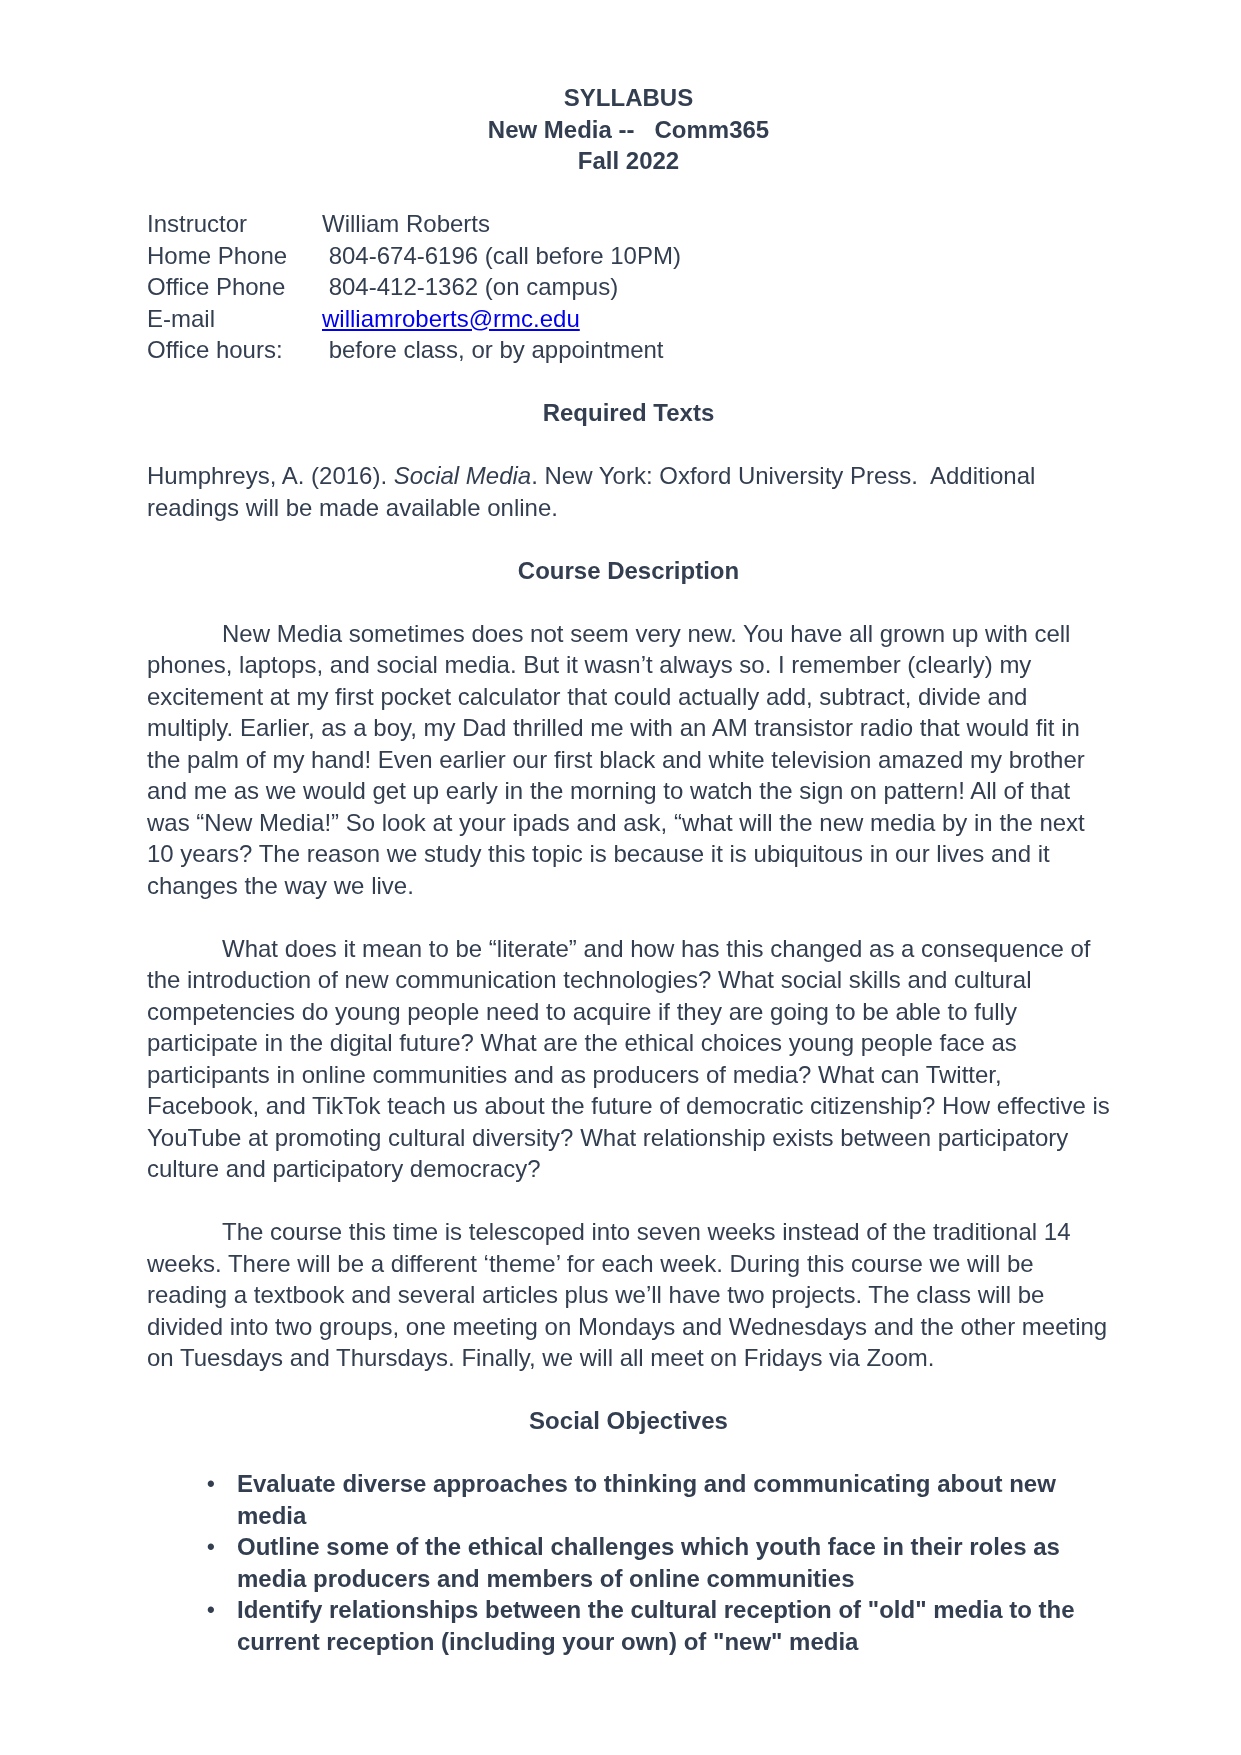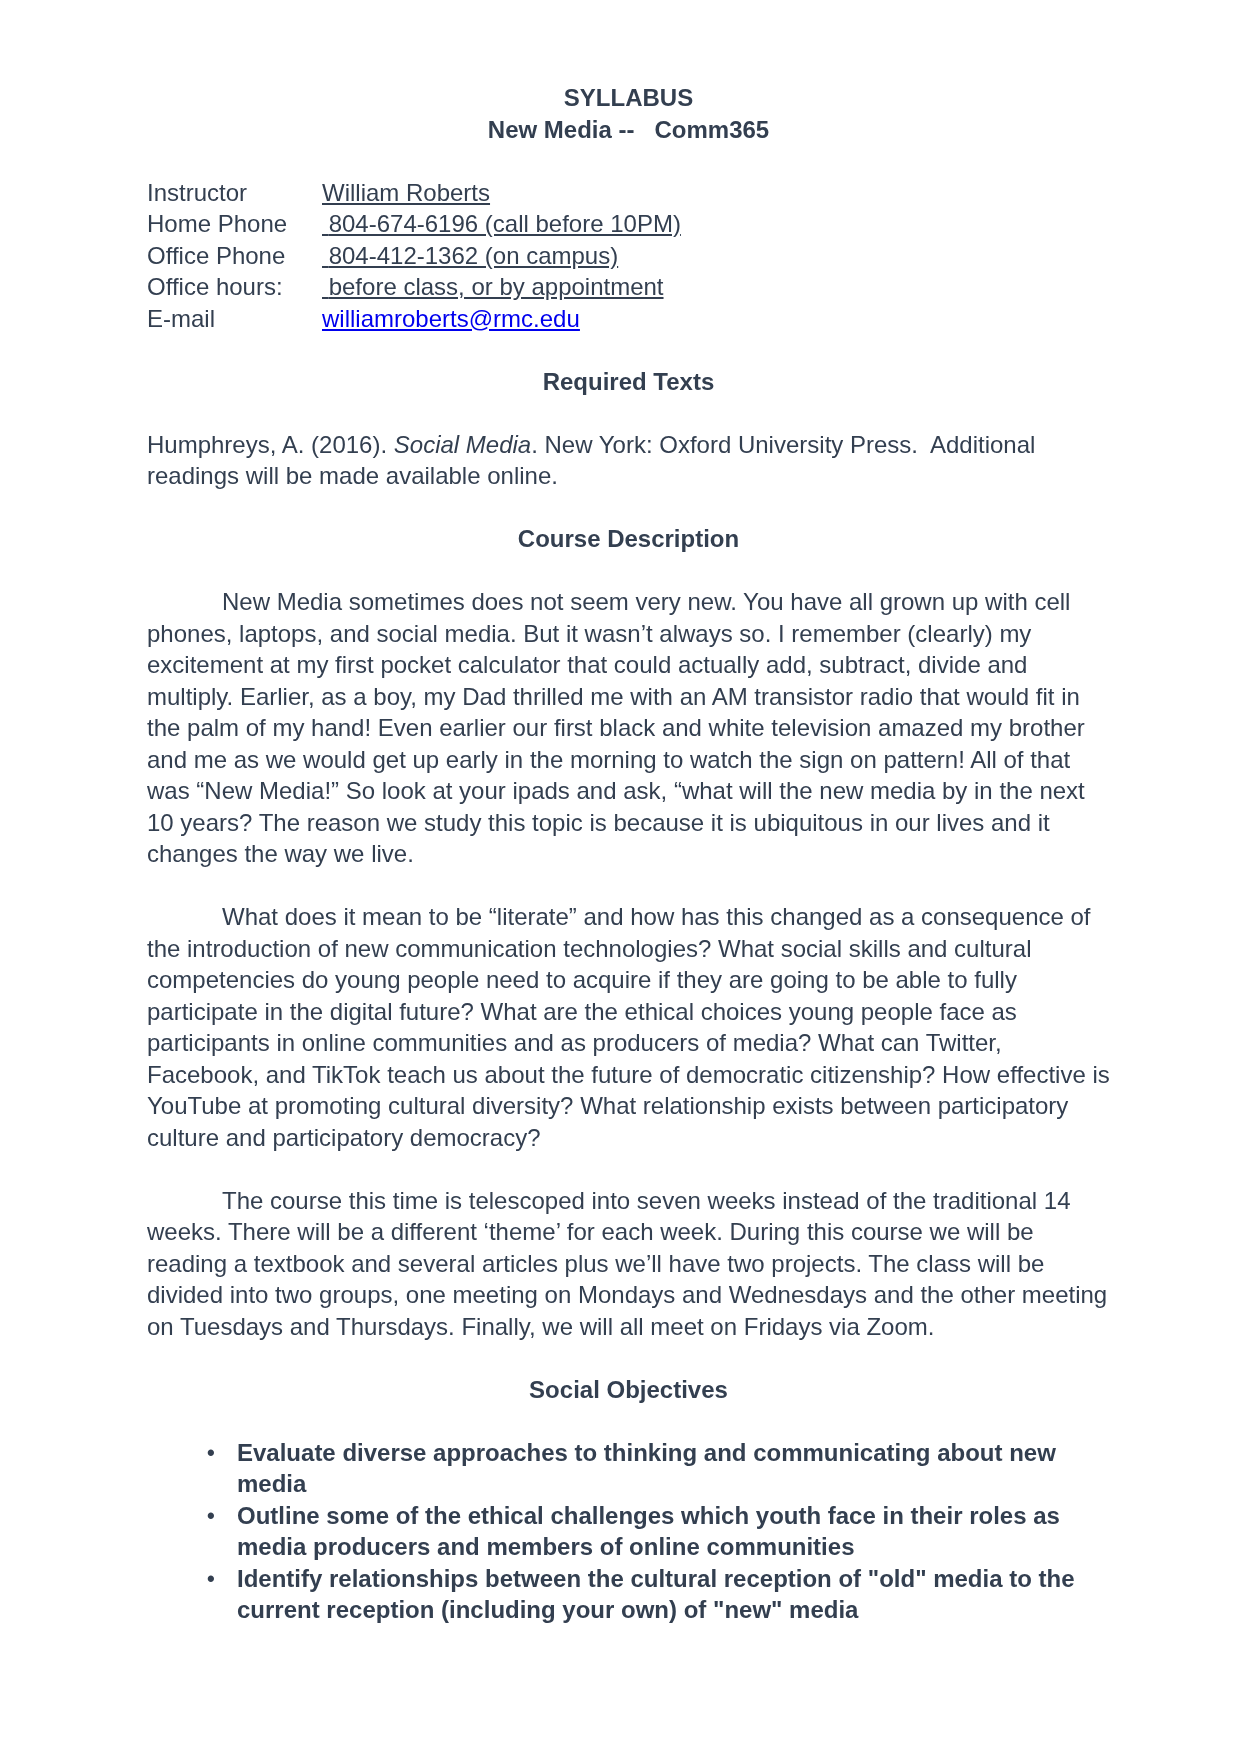--- a/index.html
+++ b/index.html
@@ -18,21 +18,21 @@
     font-size: 24px;
     line-height: 31.5px;
     padding: 82px 131px 0 147px;
     overflow: hidden;
   }
   .title-block { text-align: center; font-weight: bold; margin-bottom: 31.5px; }
   .title-line { white-space: pre-wrap; }
   .info-block { }
   .info-row { display: flex; }
   .info-label { flex: 0 0 175px; white-space: pre-wrap; }
-  .info-value { white-space: pre-wrap; text-decoration: underline; }
+  .info-value { white-space: pre-wrap; }
   .info-value a {
     color: var(--link-color);
     text-decoration: underline;
   }
   .section-heading {
     text-align: center;
     font-weight: bold;
     margin: 31.5px 0;
   }
   .para {
@@ -57,42 +57,43 @@
   }
 </style>
 </head>
 <body>
 
 <div class="page">
 
   <div class="title-block">
     <div class="title-line">SYLLABUS</div>
     <div class="title-line">New Media --   Comm365</div>
+    <div class="title-line">Fall 2022</div>
   </div>
 
   <div class="info-block">
     <div class="info-row">
       <div class="info-label">Instructor</div>
       <div class="info-value">William Roberts</div>
     </div>
     <div class="info-row">
       <div class="info-label">Home Phone</div>
       <div class="info-value"> 804-674-6196 (call before 10PM)</div>
     </div>
     <div class="info-row">
       <div class="info-label">Office Phone</div>
       <div class="info-value"> 804-412-1362 (on campus)</div>
     </div>
     <div class="info-row">
+      <div class="info-label">E-mail</div>
+      <div class="info-value"><a href="#">williamroberts@rmc.edu</a></div>
+    </div>
+    <div class="info-row">
       <div class="info-label">Office hours:</div>
       <div class="info-value"> before class, or by appointment</div>
-    </div>
-    <div class="info-row">
-      <div class="info-label">E-mail</div>
-      <div class="info-value"><a href="#">williamroberts@rmc.edu</a></div>
     </div>
   </div>
 
   <div class="section-heading">Required Texts</div>
 
   <p class="citation"><span>Humphreys, A. (2016). </span><span class="italic">Social Media</span><span>. New York: Oxford University Press.  Additional readings will be made available online.</span></p>
 
   <div class="section-heading">Course Description</div>
 
   <p class="para indent">New Media sometimes does not seem very new. You have all grown up with cell phones, laptops, and social media. But it wasn’t always so. I remember (clearly) my excitement at my first pocket calculator that could actually add, subtract, divide and multiply. Earlier, as a boy, my Dad thrilled me with an AM transistor radio that would fit in the palm of my hand! Even earlier our first black and white television amazed my brother and me as we would get up early in the morning to watch the sign on pattern! All of that was “New Media!” So look at your ipads and ask, “what will the new media by in the next 10 years? The reason we study this topic is because it is ubiquitous in our lives and it changes the way we live.</p>

